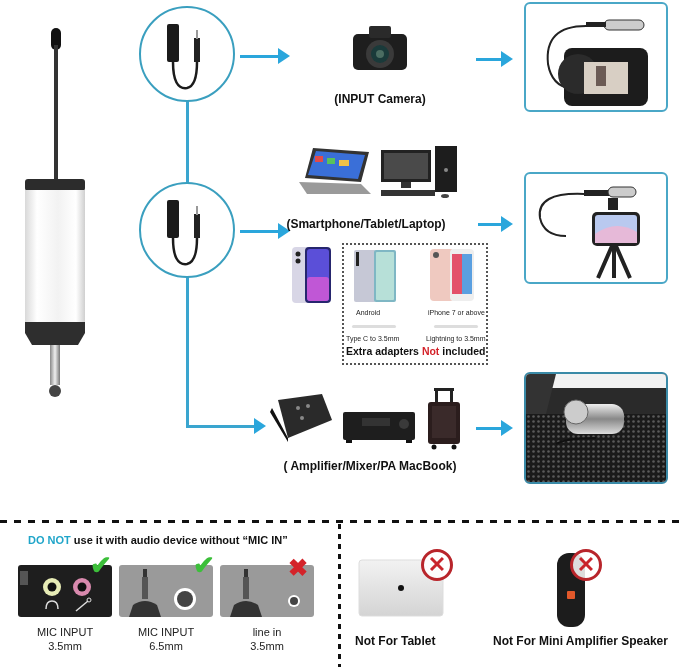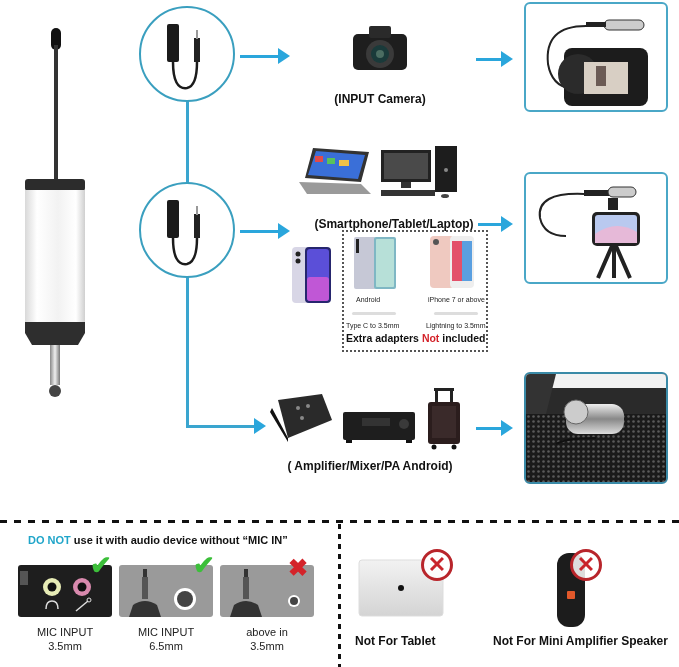--- a/index.html
+++ b/index.html
@@ -116,21 +116,21 @@
   <svg width="82" height="54" viewBox="0 0 82 54">
     <rect x="2" y="6" width="50" height="32" fill="#222"></rect>
     <rect x="5" y="9" width="44" height="26" fill="#4a4a4a"></rect>
     <rect x="22" y="38" width="10" height="6" fill="#333"></rect>
     <rect x="2" y="46" width="54" height="6" fill="#333"></rect>
     <rect x="56" y="2" width="22" height="46" fill="#1d1d1d"></rect>
     <circle cx="67" cy="26" r="2" fill="#888"></circle>
     <ellipse cx="66" cy="52" rx="4" ry="2" fill="#444"></ellipse>
   </svg>
 </div>
-<div class="abs label" style="left:304px;top:217px;width:180px;">(Smartphone/Tablet/Laptop)</div>
+<div class="abs label" style="left:276px;top:217px;width:180px;">(Smartphone/Tablet/Laptop)</div>
 <div class="hline" style="left:478px;top:223px;width:24px;background:#2aa6dc;"></div>
 <div class="arrow-head" style="left:501px;top:216px;"></div>
 <div class="frame" style="left:524px;top:172px;width:140px;height:108px;">
   <svg width="140" height="108" viewBox="0 0 140 108">
     <path d="M58 20 Q10 18 14 44 Q18 62 40 62" fill="none" stroke="#222" stroke-width="2"></path>
     <rect x="58" y="16" width="26" height="6" fill="#222"></rect>
     <rect x="82" y="13" width="28" height="10" rx="5" fill="#ccc" stroke="#333"></rect>
     <rect x="82" y="24" width="10" height="12" fill="#222"></rect>
     <rect x="66" y="38" width="48" height="34" rx="5" fill="#222"></rect>
     <rect x="69" y="41" width="42" height="28" rx="3" fill="#b9c9ef"></rect>
@@ -142,21 +142,21 @@
 <div class="abs" style="left:291px;top:245px;width:42px;height:60px;">
   <svg width="42" height="60" viewBox="0 0 42 60">
     <rect x="1" y="2" width="26" height="56" rx="4" fill="#d8d6e6"></rect>
     <circle cx="7" cy="9" r="2.5" fill="#222"></circle>
       <circle cx="7" cy="16" r="2.5" fill="#222"></circle>
     <rect x="14" y="2" width="26" height="56" rx="4" fill="#26266e"></rect>
     <rect x="16" y="4" width="22" height="52" rx="3" fill="#5b4fd8"></rect>
     <rect x="16" y="32" width="22" height="24" rx="3" fill="#c057d6"></rect>
   </svg>
 </div>
-<div class="dot-box" style="left:342px;top:230px;width:142px;height:118px;">
+<div class="dot-box" style="left:342px;top:243px;width:142px;height:118px;">
   <div class="abs" style="left:8px;top:3px;width:46px;height:56px;">
     <svg width="46" height="56" viewBox="0 0 46 56">
       <rect x="2" y="2" width="22" height="52" rx="2" fill="#c6c8d6"></rect>
       <rect x="4" y="4" width="3" height="14" fill="#222"></rect>
       <rect x="22" y="2" width="22" height="52" rx="2" fill="#7fb7c4"></rect>
       <rect x="24" y="4" width="18" height="48" rx="1" fill="#b7e0d8"></rect>
     </svg>
   </div>
   <div class="abs" style="left:84px;top:2px;width:48px;height:56px;">
     <svg width="48" height="56" viewBox="0 0 48 56">
@@ -200,21 +200,21 @@
   <svg width="36" height="62" viewBox="0 0 36 62">
     <rect x="8" y="0" width="20" height="3" fill="#222"></rect>
       <rect x="9" y="0" width="3" height="14" fill="#222"></rect>
       <rect x="24" y="0" width="3" height="14" fill="#222"></rect>
     <rect x="2" y="14" width="32" height="42" rx="3" fill="#2b1d1d"></rect>
     <rect x="6" y="18" width="24" height="32" fill="#3a2a2a"></rect>
     <circle cx="8" cy="59" r="2.5" fill="#111"></circle>
       <circle cx="28" cy="59" r="2.5" fill="#111"></circle>
   </svg>
 </div>
-<div class="abs label" style="left:270px;top:459px;width:200px;">( Amplifier/Mixer/PA Android)</div>
+<div class="abs label" style="left:270px;top:459px;width:200px;">( Amplifier/Mixer/PA MacBook)</div>
 <div class="hline" style="left:476px;top:427px;width:26px;background:#2aa6dc;"></div>
 <div class="arrow-head" style="left:501px;top:420px;"></div>
 <div class="frame" style="left:524px;top:372px;width:140px;height:108px;border-color:#3a8aa7;">
   <svg width="140" height="108" viewBox="0 0 140 108">
     <defs>
       <pattern id="mesh" width="5" height="5" patternUnits="userSpaceOnUse">
         <rect width="5" height="5" fill="#1a1a1a"></rect>
           <circle cx="2.5" cy="2.5" r="1.3" fill="#5a5a5a"></circle>
       </pattern>
       <linearGradient id="spkbody" x1="0" x2="0" y1="0" y2="1">
@@ -278,21 +278,21 @@
 
 <div class="abs caption" style="left:18px;top:625px;width:94px;">
   <div>MIC INPUT</div>
   <div>3.5mm</div>
 </div>
 <div class="abs caption" style="left:119px;top:625px;width:94px;">
   <div>MIC INPUT</div>
   <div>6.5mm</div>
 </div>
 <div class="abs caption" style="left:220px;top:625px;width:94px;">
-  <div>above in</div>
+  <div>line in</div>
   <div>3.5mm</div>
 </div>
 
 <div class="abs" style="left:358px;top:558px;width:86px;height:60px;">
   <svg width="86" height="60" viewBox="0 0 86 60">
     <defs>
         <linearGradient id="mbg" x1="0" x2="0" y1="0" y2="1">
           <stop offset="0" stop-color="#f2f2f2"></stop>
           <stop offset="1" stop-color="#d4d4d4"></stop>
         </linearGradient>

